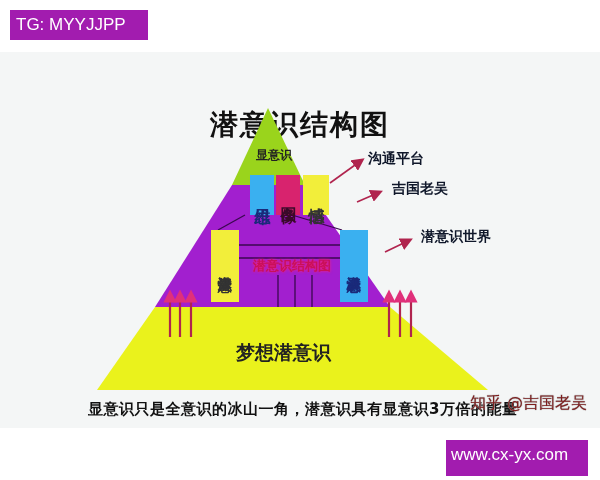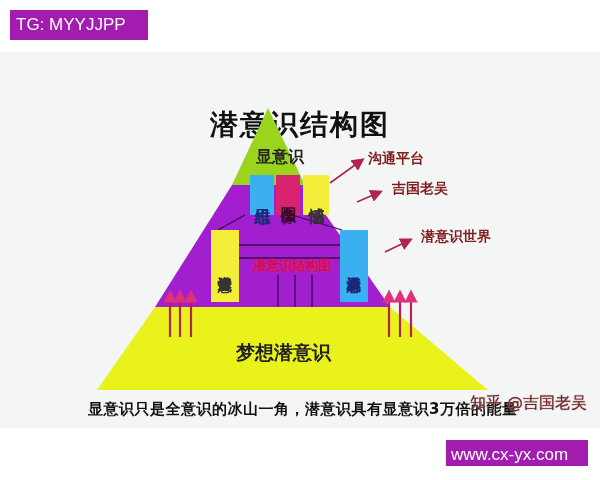--- a/index.html
+++ b/index.html
@@ -11,27 +11,27 @@
   .photo {
     position: absolute; left: 0; top: 52px; width: 600px; height: 376px;
     background: #f4f6f6;
   }
   .badge {
     position: absolute; background: #a21caf; color: #ffffff;
     font-family: "Liberation Sans", sans-serif; font-size: 17px;
     line-height: 30px; padding: 0 0 0 6px; box-sizing: border-box;
   }
   .tg { left: 10px; top: 10px; width: 138px; height: 30px; }
-  .site { left: 446px; top: 440px; width: 142px; height: 26px; padding-left: 5px; }
+  .site { left: 446px; top: 440px; width: 142px; height: 36px; padding-left: 5px; }
   .title {
     position: absolute; left: 0; width: 600px; top: 62px; text-align: center;
     font-size: 28px; font-weight: bold; color: #111; letter-spacing: 2px; margin-top: 44px;
   }
   svg.pyr { position: absolute; left: 0; top: 0; }
-  .lbl { position: absolute; color: #7f1d1d; font-size: 14px; font-weight: bold; white-space: nowrap; }
+  .lbl { position: absolute; color: #0f172a; font-size: 14px; font-weight: bold; white-space: nowrap; }
   .box {
     position: absolute; writing-mode: vertical-rl; text-orientation: upright;
     font-size: 16px; font-weight: bold; text-align: center; line-height: 1.05;
     display: flex; align-items: center; justify-content: center; box-sizing: border-box;
   }
   .layer-text { position: absolute; font-weight: bold; color: #222; white-space: nowrap; }
   .caption {
     position: absolute; left: 68px; top: 400px; font-size: 15px; font-weight: bold; color: #111;
     white-space: nowrap; letter-spacing: 0.5px; margin-left: 20px;
   }
@@ -84,21 +84,21 @@
     <line x1="411" y1="337" x2="411" y2="296" marker-end="url(#au)"></line>
   </g>
 
   <g stroke="#b0244e" stroke-width="1.6">
     <line x1="330" y1="183" x2="362" y2="160" marker-end="url(#ah)"></line>
     <line x1="357" y1="202" x2="380" y2="192" marker-end="url(#ah)"></line>
     <line x1="385" y1="252" x2="410" y2="240" marker-end="url(#ah)"></line>
   </g>
 </svg>
 
-<div class="layer-text" style="left:256px; top:147px; font-size:16px;">显意识</div>
+<div class="layer-text" style="left:256px; top:147px; font-size:12px;">显意识</div>
 <div class="layer-text" style="left:253px; top:257px; font-size:13px; color:#c8105a; text-shadow:0 0 3px #ff2070;">潜意识结构图</div>
 <div class="layer-text" style="left:236px; top:340px; font-size:19px;">梦想潜意识</div>
 
 <div class="box" style="left:250px; top:175px; width:24px; height:40px; background:#3ab0f0; color:#1a2a7a;">思维</div>
 <div class="box" style="left:276px; top:175px; width:24px; height:40px; background:#d8236e; color:#3a0a2a;">图像</div>
 <div class="box" style="left:303px; top:175px; width:26px; height:40px; background:#f2ee3a; color:#333;">情感</div>
 
 <div class="box" style="left:211px; top:230px; width:28px; height:72px; font-size:14px; background:#f2ee3a; color:#333;">身体潜意识</div>
 <div class="box" style="left:340px; top:230px; width:28px; height:72px; font-size:14px; background:#3ab0f0; color:#1a2a7a;">心灵潜意识</div>
 

